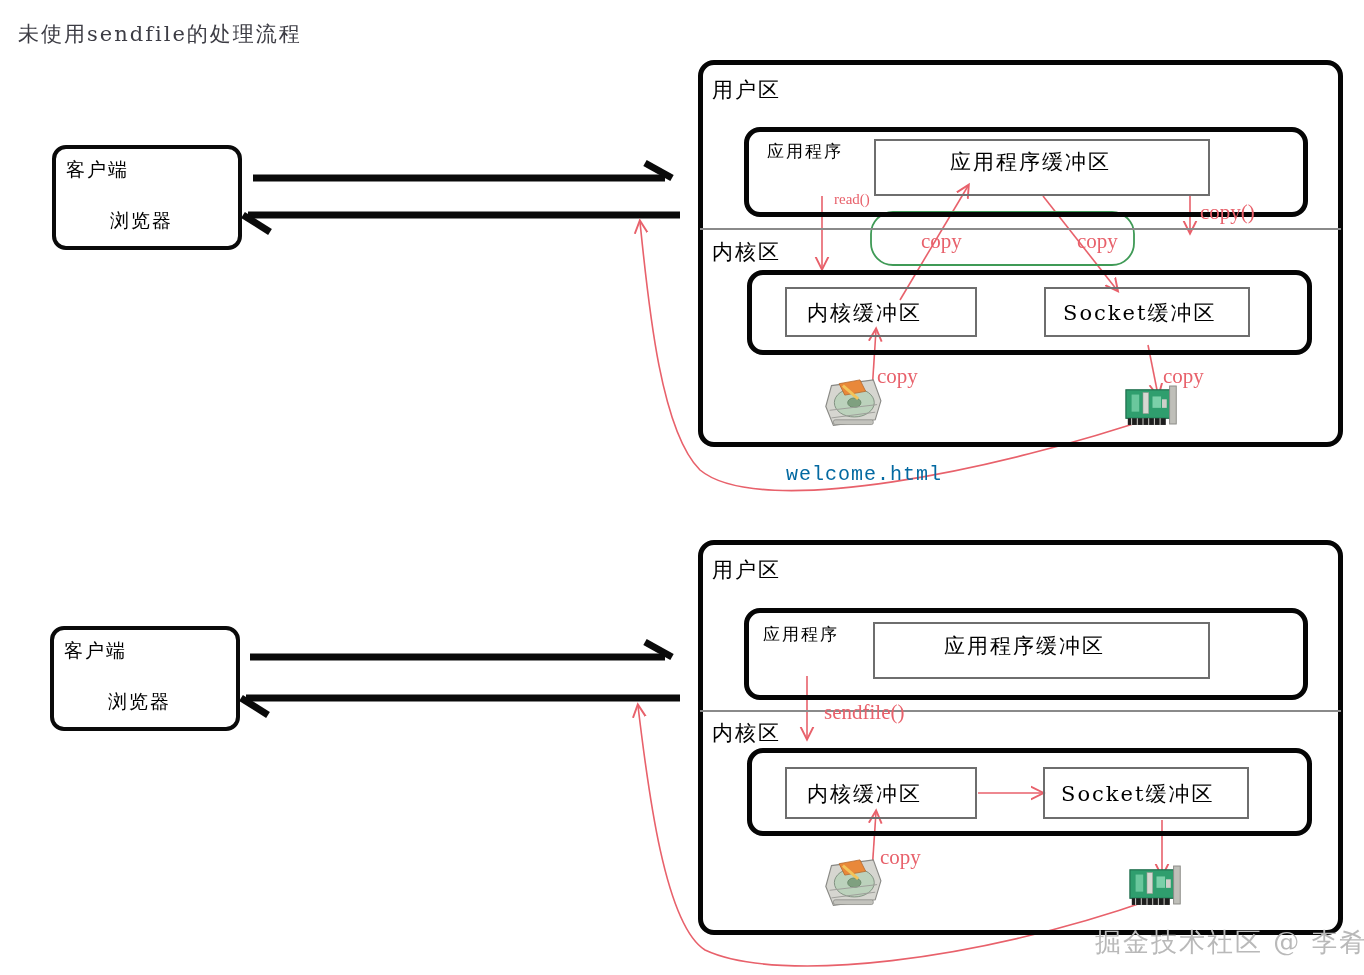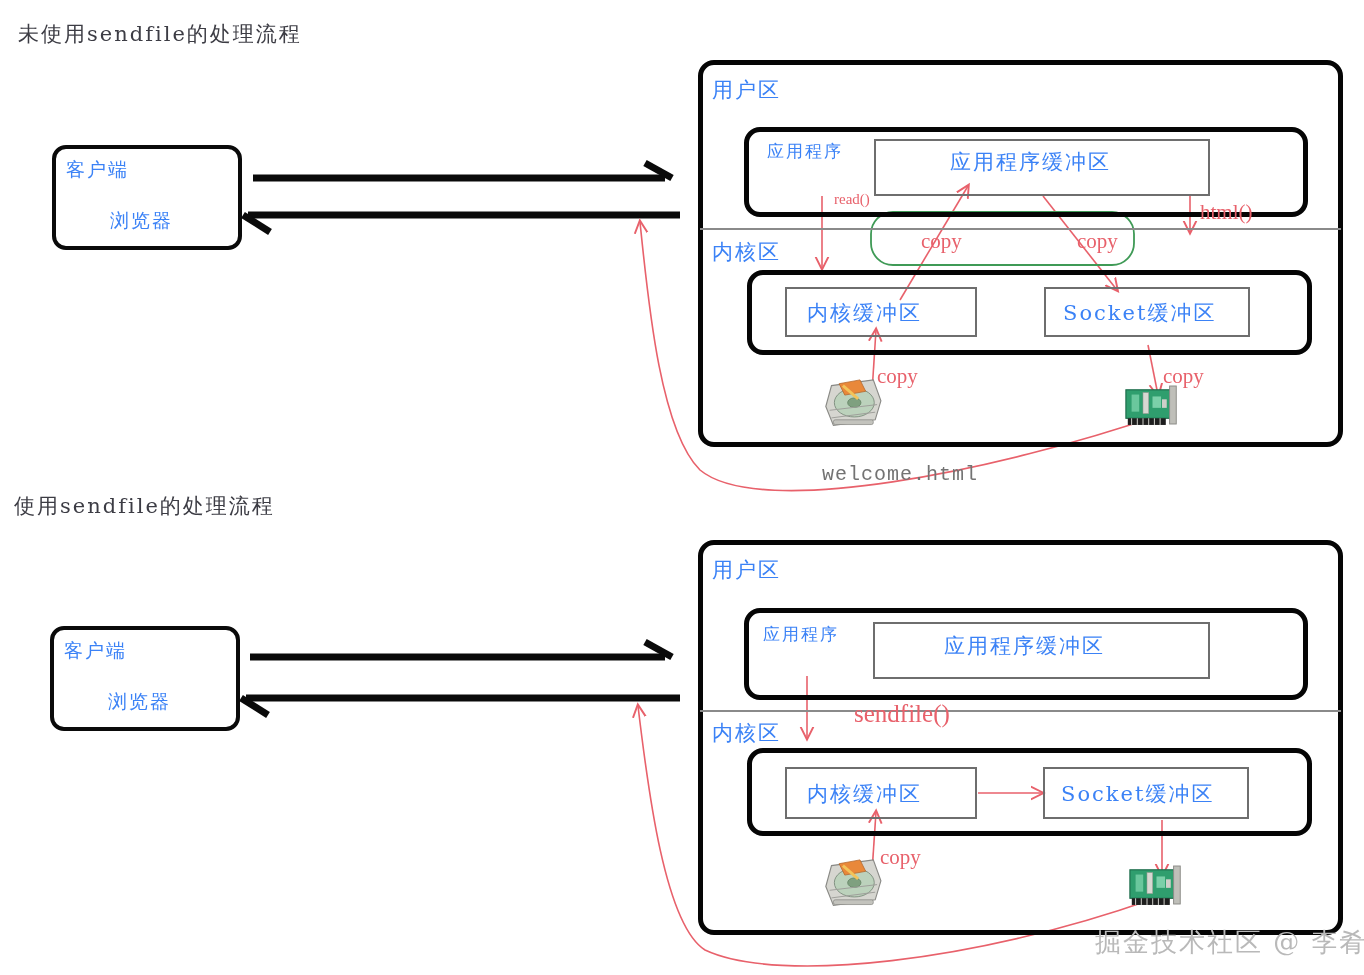--- a/index.html
+++ b/index.html
@@ -32,21 +32,21 @@
   
   .txt {
     position: absolute;
     white-space: nowrap;
     color: #3a3a3a;
     font-family: "Liberation Serif", "DejaVu Serif", serif;
   }
   .cjk {
     font-family: "DejaVu Serif", "Liberation Serif", serif;
     letter-spacing: 2px;
-    color: #3b82f6;
+    color: #000000;
   }
   .serif-red {
     font-family: "Liberation Serif", "DejaVu Serif", serif;
     color: #e8616b;
   }
 
   
   .section-title {
     font-size: 21px;
     color: #3c3c44;
@@ -91,24 +91,23 @@
     font-size: 26px;
     color: #b9b9b9;
     font-family: "DejaVu Serif", "Liberation Serif", serif;
     letter-spacing: 2px;
     white-space: nowrap;
   }
   .filename {
     position: absolute;
     font-family: "Liberation Mono", "DejaVu Sans Mono", monospace;
     font-size: 20px;
-    color: #737373;
+    color: #0369a1;
     letter-spacing: 1px;
     white-space: nowrap;
-    margin-left: 36px;
   }
 </style>
 </head>
 <body>
 
 <div id="canvas">
 
   <svg class="layer" viewBox="0 0 1364 975" xmlns="http://www.w3.org/2000/svg">
     <defs>
       <marker id="redArrow" markerWidth="9" markerHeight="9" refX="6" refY="4.5" orient="auto" markerUnits="strokeWidth">
@@ -264,29 +263,28 @@
   <div class="box-thin" style="left:874px; top:139px; width:336px; height:57px;"></div>
   <div class="txt cjk lbl-buf" style="left:950px; top:148px;">应用程序缓冲区</div>
 
   <div class="box-thick" style="left:747px; top:270px; width:565px; height:85px;"></div>
   <div class="box-thin" style="left:785px; top:287px; width:192px; height:50px;"></div>
   <div class="txt cjk lbl-buf" style="left:807px; top:299px;">内核缓冲区</div>
   <div class="box-thin" style="left:1044px; top:287px; width:206px; height:50px;"></div>
   <div class="txt cjk lbl-buf" style="left:1063px; top:299px;">Socket缓冲区</div>
 
   <div class="txt serif-red" style="left:834px; top:191px; font-size:15px;">read()</div>
-  <div class="txt serif-red" style="left:1200px; top:200px; font-size:21px;">html()</div>
+  <div class="txt serif-red" style="left:1200px; top:200px; font-size:21px;">copy()</div>
   <div class="txt serif-red" style="left:921px; top:229px; font-size:21px;">copy</div>
   <div class="txt serif-red" style="left:1077px; top:229px; font-size:21px;">copy</div>
   <div class="txt serif-red" style="left:877px; top:364px; font-size:21px;">copy</div>
   <div class="txt serif-red" style="left:1163px; top:364px; font-size:21px;">copy</div>
 
   <div class="filename" style="left:786px; top:463px;">welcome.html</div>
 
-  <div class="txt section-title cjk" style="left:14px; top:492px;">使用sendfile的处理流程</div>
 
   <div class="client-box" style="left:50px; top:626px; width:190px; height:105px;"></div>
   <div class="txt cjk lbl-client" style="left:64px; top:638px;">客户端</div>
   <div class="txt cjk lbl-client" style="left:108px; top:689px;">浏览器</div>
 
   <div class="box-thick" style="left:698px; top:540px; width:645px; height:395px;"></div>
   <div class="divider" style="left:700px; top:710px; width:641px;"></div>
   <div class="txt cjk lbl-zone" style="left:712px; top:556px;">用户区</div>
   <div class="txt cjk lbl-zone" style="left:712px; top:719px;">内核区</div>
 
@@ -294,18 +292,18 @@
   <div class="txt cjk lbl-app" style="left:763px; top:623px;">应用程序</div>
   <div class="box-thin" style="left:873px; top:622px; width:337px; height:57px;"></div>
   <div class="txt cjk lbl-buf" style="left:944px; top:632px;">应用程序缓冲区</div>
 
   <div class="box-thick" style="left:747px; top:748px; width:565px; height:88px;"></div>
   <div class="box-thin" style="left:785px; top:767px; width:192px; height:52px;"></div>
   <div class="txt cjk lbl-buf" style="left:807px; top:780px;">内核缓冲区</div>
   <div class="box-thin" style="left:1043px; top:767px; width:206px; height:52px;"></div>
   <div class="txt cjk lbl-buf" style="left:1061px; top:780px;">Socket缓冲区</div>
 
-  <div class="txt serif-red" style="left:854px; top:700px; font-size:25px;">sendfile()</div>
+  <div class="txt serif-red" style="left:824px; top:700px; font-size:21px;">sendfile()</div>
   <div class="txt serif-red" style="left:880px; top:845px; font-size:21px;">copy</div>
 
   <div class="watermark" style="left:1095px; top:925px;">掘金技术社区 @ 李肴</div>
 
 </div>
 
 </body></html>

